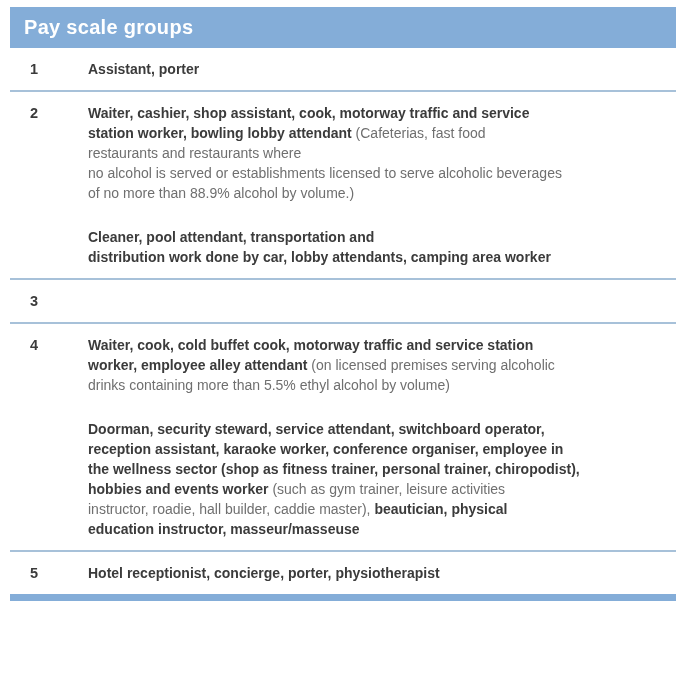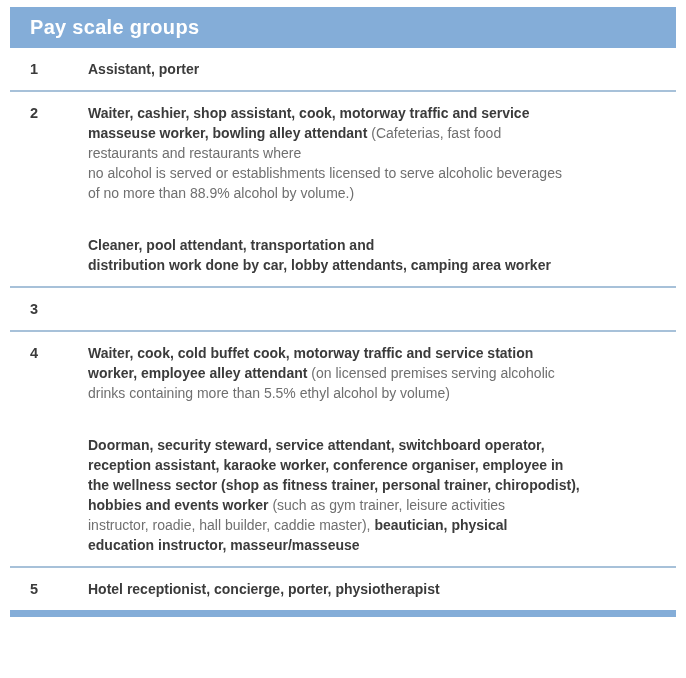--- a/index.html
+++ b/index.html
@@ -14,21 +14,21 @@
   .page {
     box-sizing: border-box;
     width: 666px;
     margin: 7px 10px 0 10px;
   }
   .table-header {
     background: var(--header-bg, #84ADD8);
     height: 41px;
     display: flex;
     align-items: center;
-    padding-left: 20px;
+    padding-left: 14px;
     box-sizing: border-box;
   }
   .table-title {
     margin: 0;
     font-size: 20px;
     font-weight: 700;
     letter-spacing: 0.3px;
     color: var(--header-text, #ffffff);
   }
   .rows { }
@@ -53,21 +53,21 @@
   }
   .row-content {
     flex: 1;
     font-size: 14px;
     line-height: 20px;
   }
   .para {
     white-space: pre-wrap;
   }
   .para + .para {
-    margin-top: 32px;
+    margin-top: 24px;
   }
   .seg.bold {
     font-weight: 700;
     color: var(--bold-text, #3B3B3B);
   }
   .seg.regular {
     font-weight: 400;
     color: var(--regular-text, #6F6F6F);
   }
   .bottom-bar {
@@ -87,21 +87,21 @@
     <div class="row-number">1</div>
     <div class="row-content">
           <div class="para"><span class="seg bold">Assistant, porter</span></div>
         </div>
   </div>
 
   <div class="row">
     <div class="row-number">2</div>
     <div class="row-content">
           <div class="para"><span class="seg bold">Waiter, cashier, shop assistant, cook, motorway traffic and service
-masseuse worker, bowling alley attendant </span><span class="seg regular">(Cafeterias, fast food
+station worker, bowling lobby attendant </span><span class="seg regular">(Cafeterias, fast food
 restaurants and restaurants where
 no alcohol is served or establishments licensed to serve alcoholic beverages
 of no more than 88.9% alcohol by volume.)</span></div>
           <div class="para"><span class="seg bold">Cleaner, pool attendant, transportation and
 distribution work done by car, lobby attendants, camping area worker</span></div>
         </div>
   </div>
 
   <div class="row">
     <div class="row-number">3</div>

